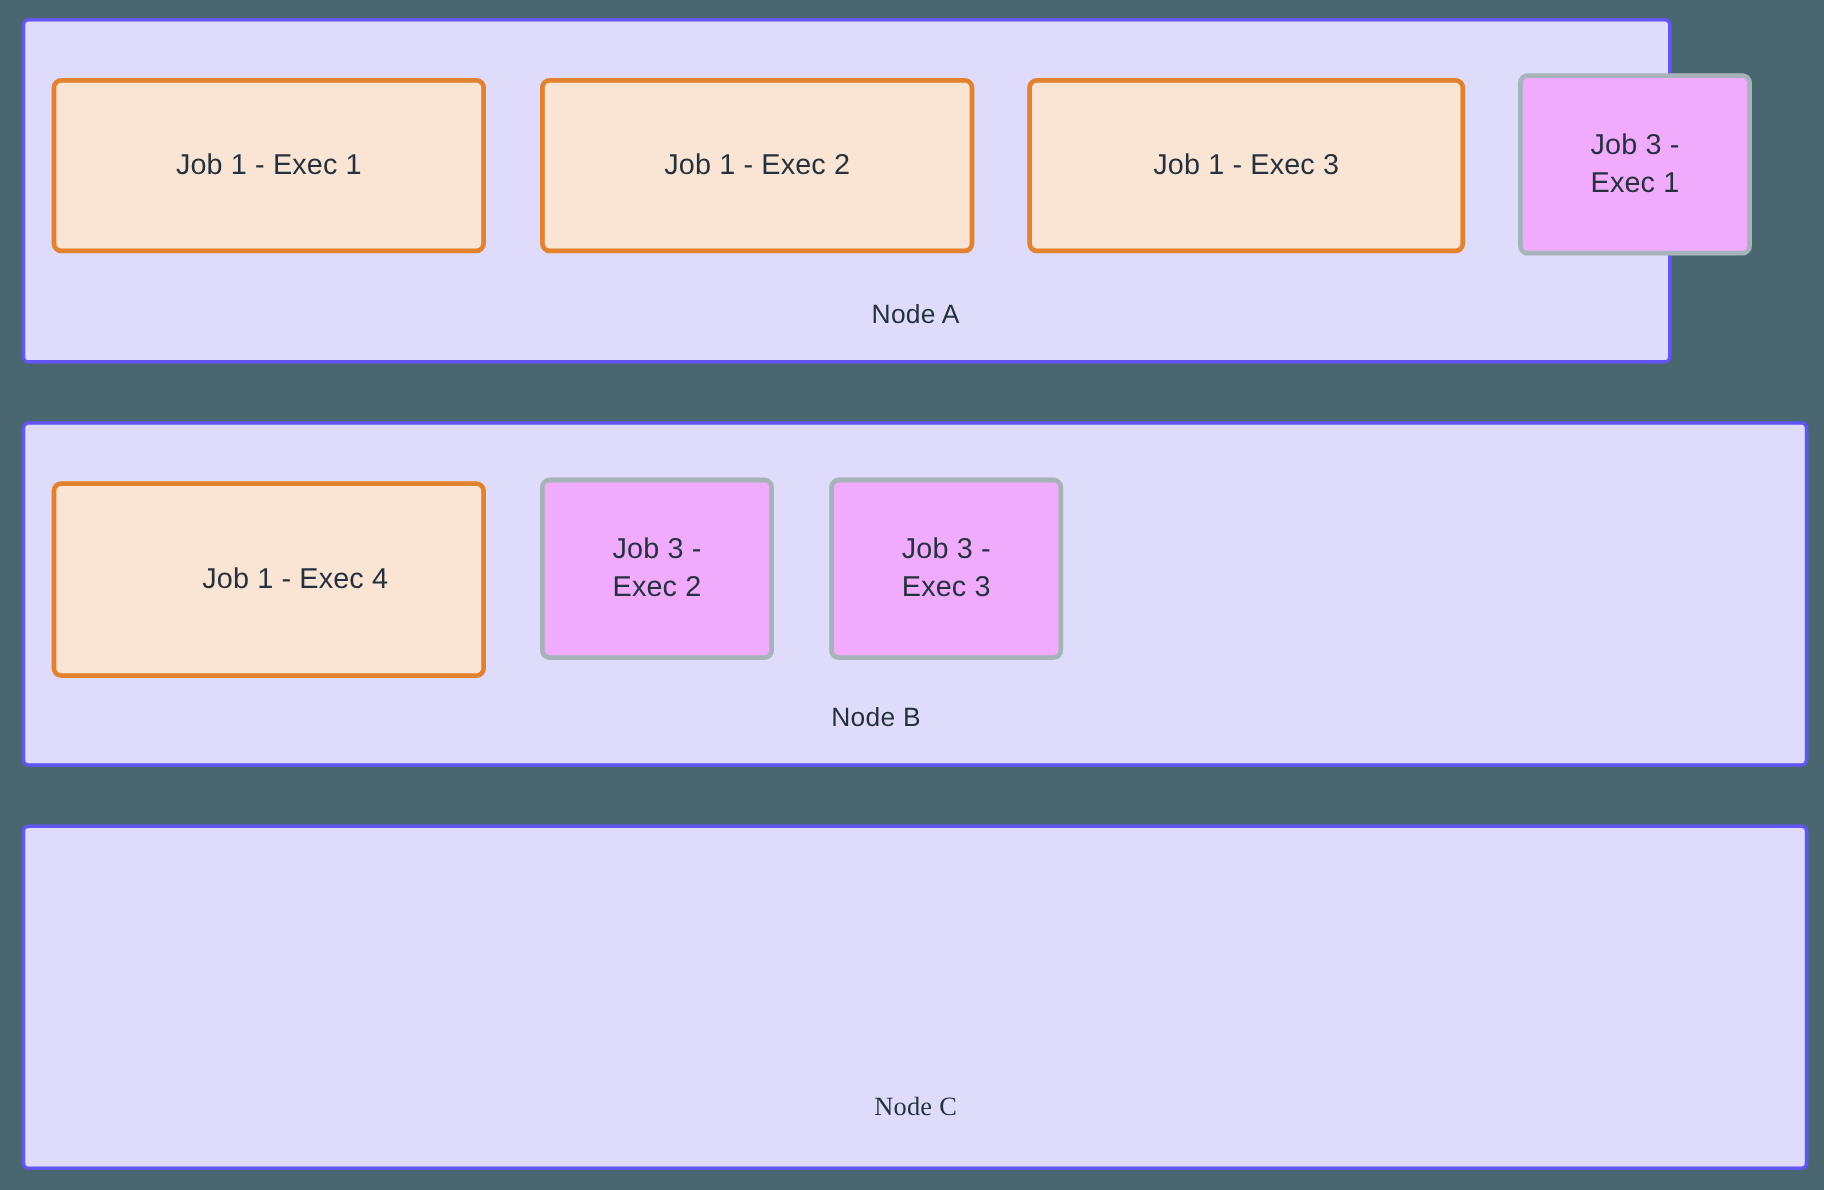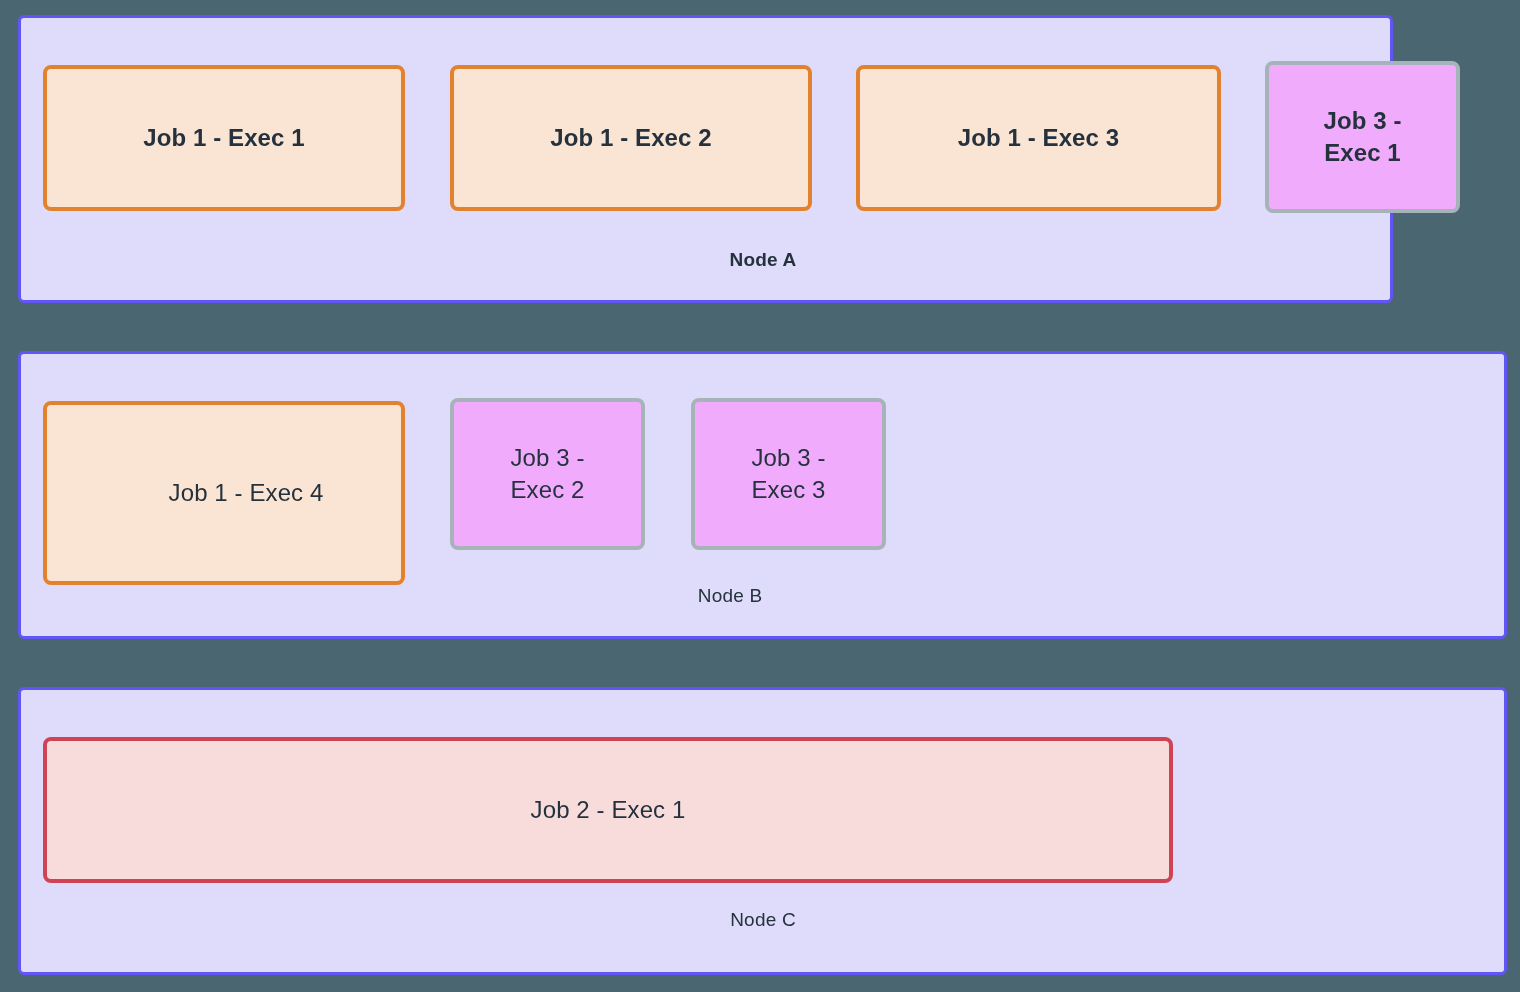--- a/index.html
+++ b/index.html
@@ -60,34 +60,34 @@
   }
 
   .exec.red {
     background: #f8dcdc;
     border: 4px solid #cf4455;
   }
 
   
   .node-label {
     position: absolute;
-    font-size: 19px;
+    font-size: 22px;
     color: #25323d;
     text-align: center;
     letter-spacing: 0.2px;
     white-space: nowrap;
     transform: translateX(-50%);
   }
 </style>
 </head>
 <body>
 
 <div class="canvas">
 
-  <div class="node" style="left:18px; top:15px; width:1375px; height:288px;font-weight:bold;">
+  <div class="node" style="left:18px; top:15px; width:1375px; height:288px;">
 
     <div class="exec orange" style="left:22px; top:47px; width:362px; height:146px;">
       <span>Job 1 - Exec 1</span>
     </div>
 
     <div class="exec orange" style="left:429px; top:47px; width:362px; height:146px;justify-content:center;">
       <span>Job 1 - Exec 2</span>
     </div>
 
     <div class="exec orange" style="left:835px; top:47px; width:365px; height:146px;">
@@ -97,39 +97,36 @@
     <div class="exec gray" style="left:1244px; top:43px; width:195px; height:152px;">
       <span>Job  3 -
 Exec 1</span>
     </div>
 
     <div class="node-label" style="left:742px; top:231px;">Node A</div>
   </div>
 
   <div class="node" style="left:18px; top:351px; width:1489px; height:288px;">
 
-    <div class="exec orange" style="left:22px; top:47px; width:362px; height:184px;padding-left:44px;">
+    <div class="exec orange" style="left:22px; top:47px; width:362px; height:164px;padding-left:44px;">
       <span>Job 1 - Exec 4</span>
     </div>
 
     <div class="exec gray" style="left:429px; top:44px; width:195px; height:152px;">
       <span>Job 3 -
 Exec 2</span>
     </div>
 
     <div class="exec gray" style="left:670px; top:44px; width:195px; height:152px;">
       <span>Job  3 -
 Exec 3</span>
     </div>
 
     <div class="node-label" style="left:709px; top:231px;">Node B</div>
   </div>
 
   <div class="node" style="left:18px; top:687px; width:1489px; height:288px;">
 
-    <div class="exec red" style="left:22px; top:47px; width:1130px; height:146px;">
-      <span>Job 2 - Exec 1</span>
-    </div>
 
-    <div class="node-label" style="left:742px; top:219px;">Node C</div>
+    <div class="node-label" style="left:742px; top:219px;font-family:Liberation Serif, serif;">Node C</div>
   </div>
 
 </div>
 
 </body></html>

